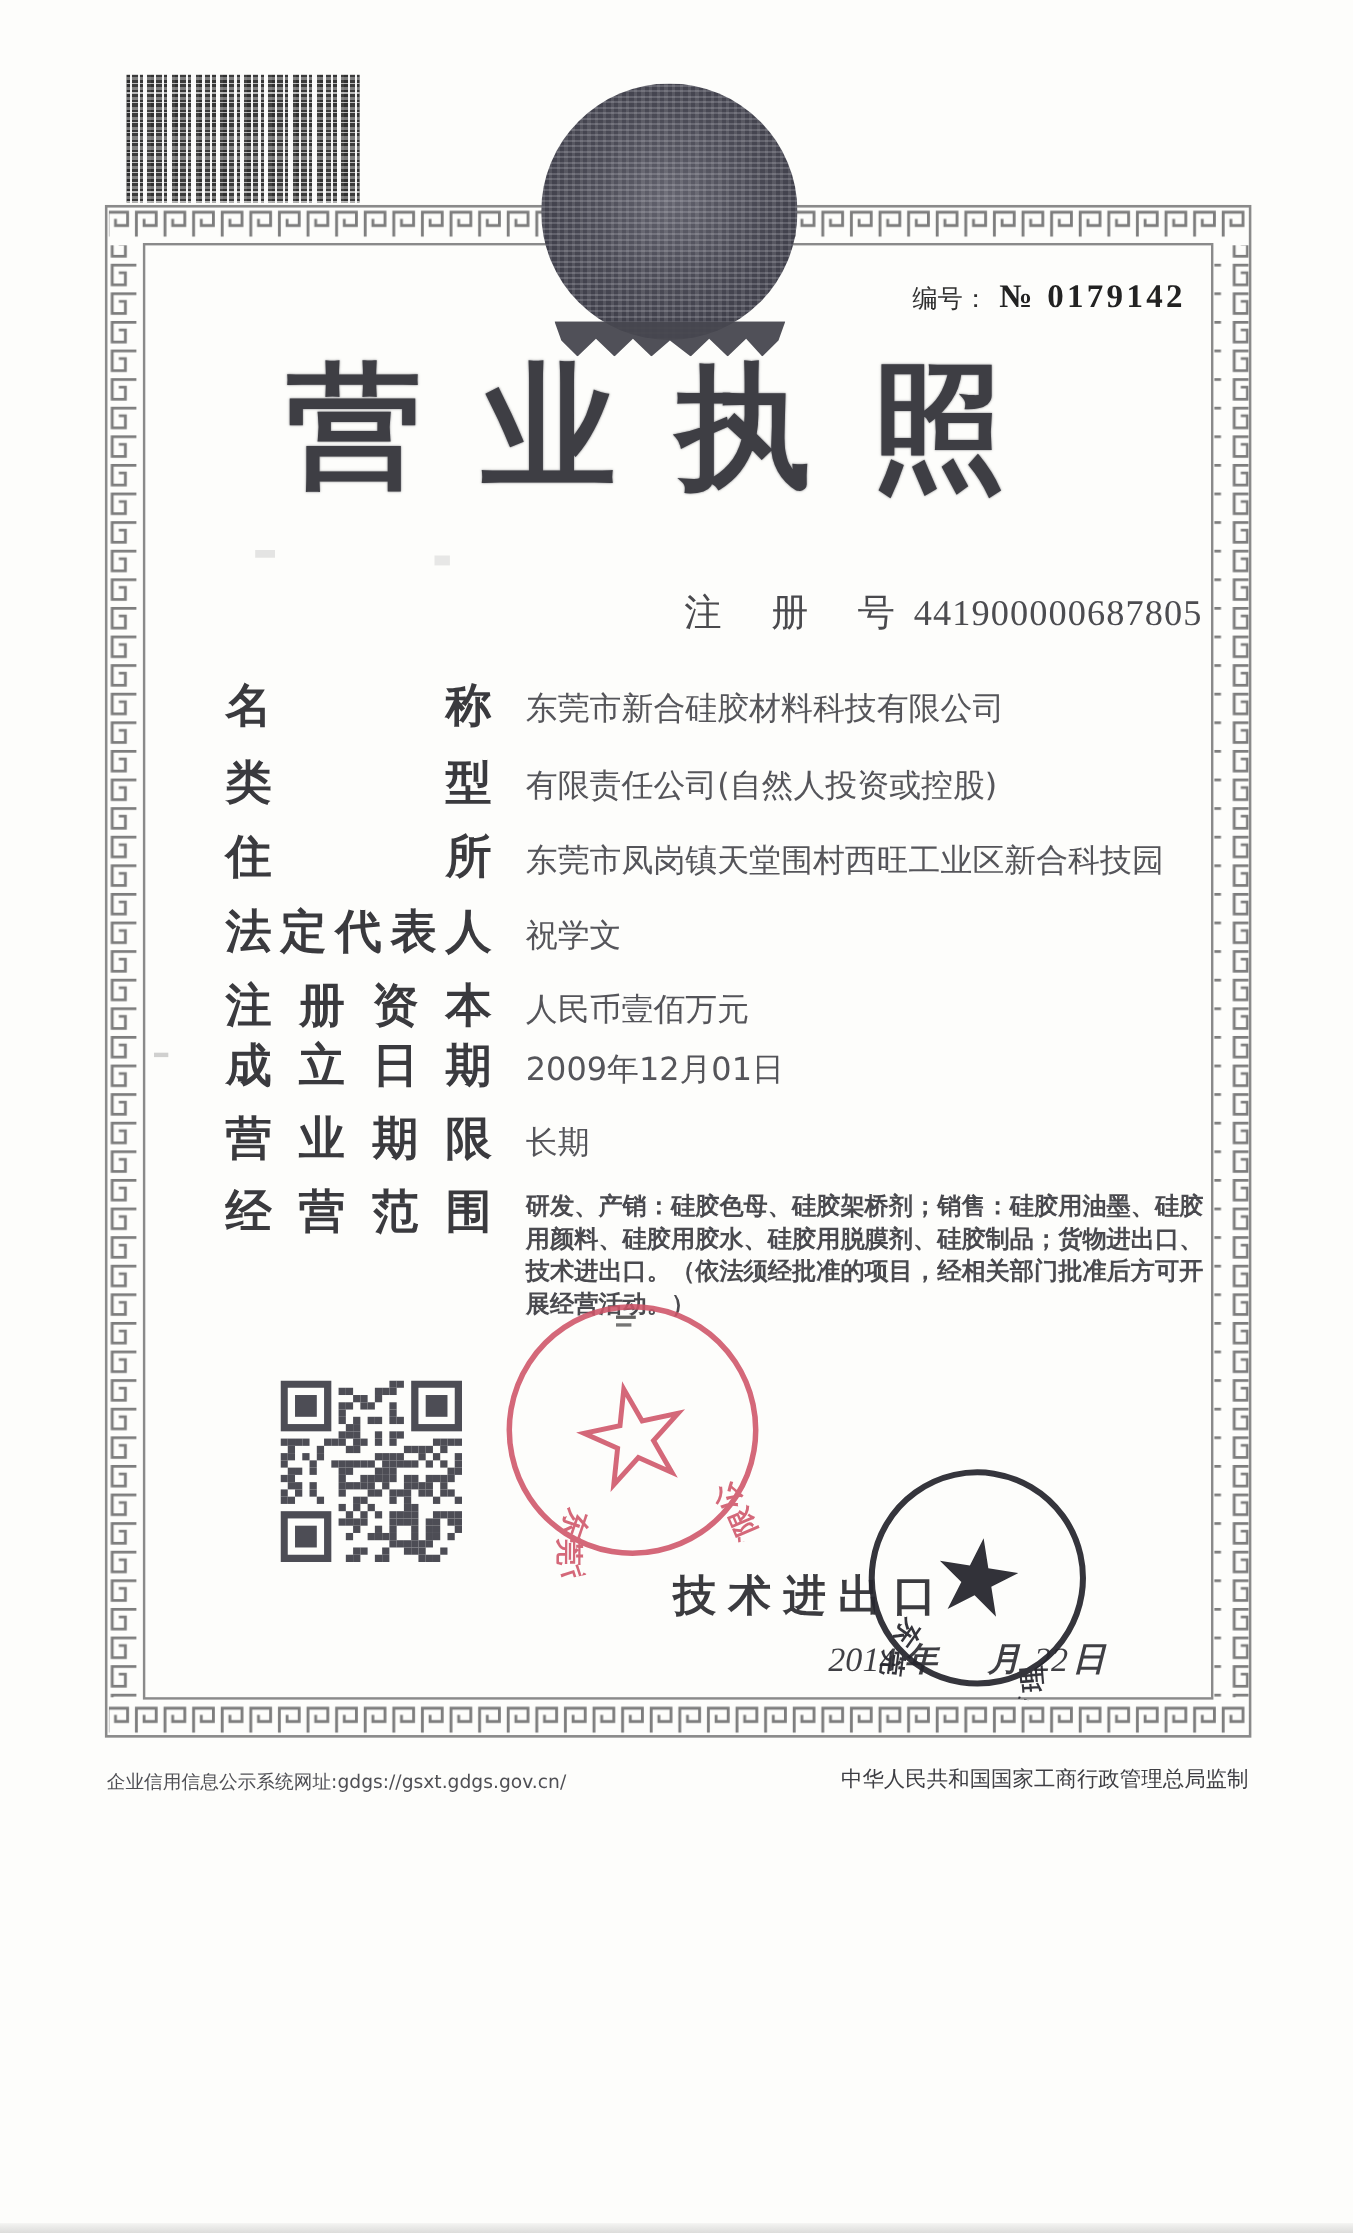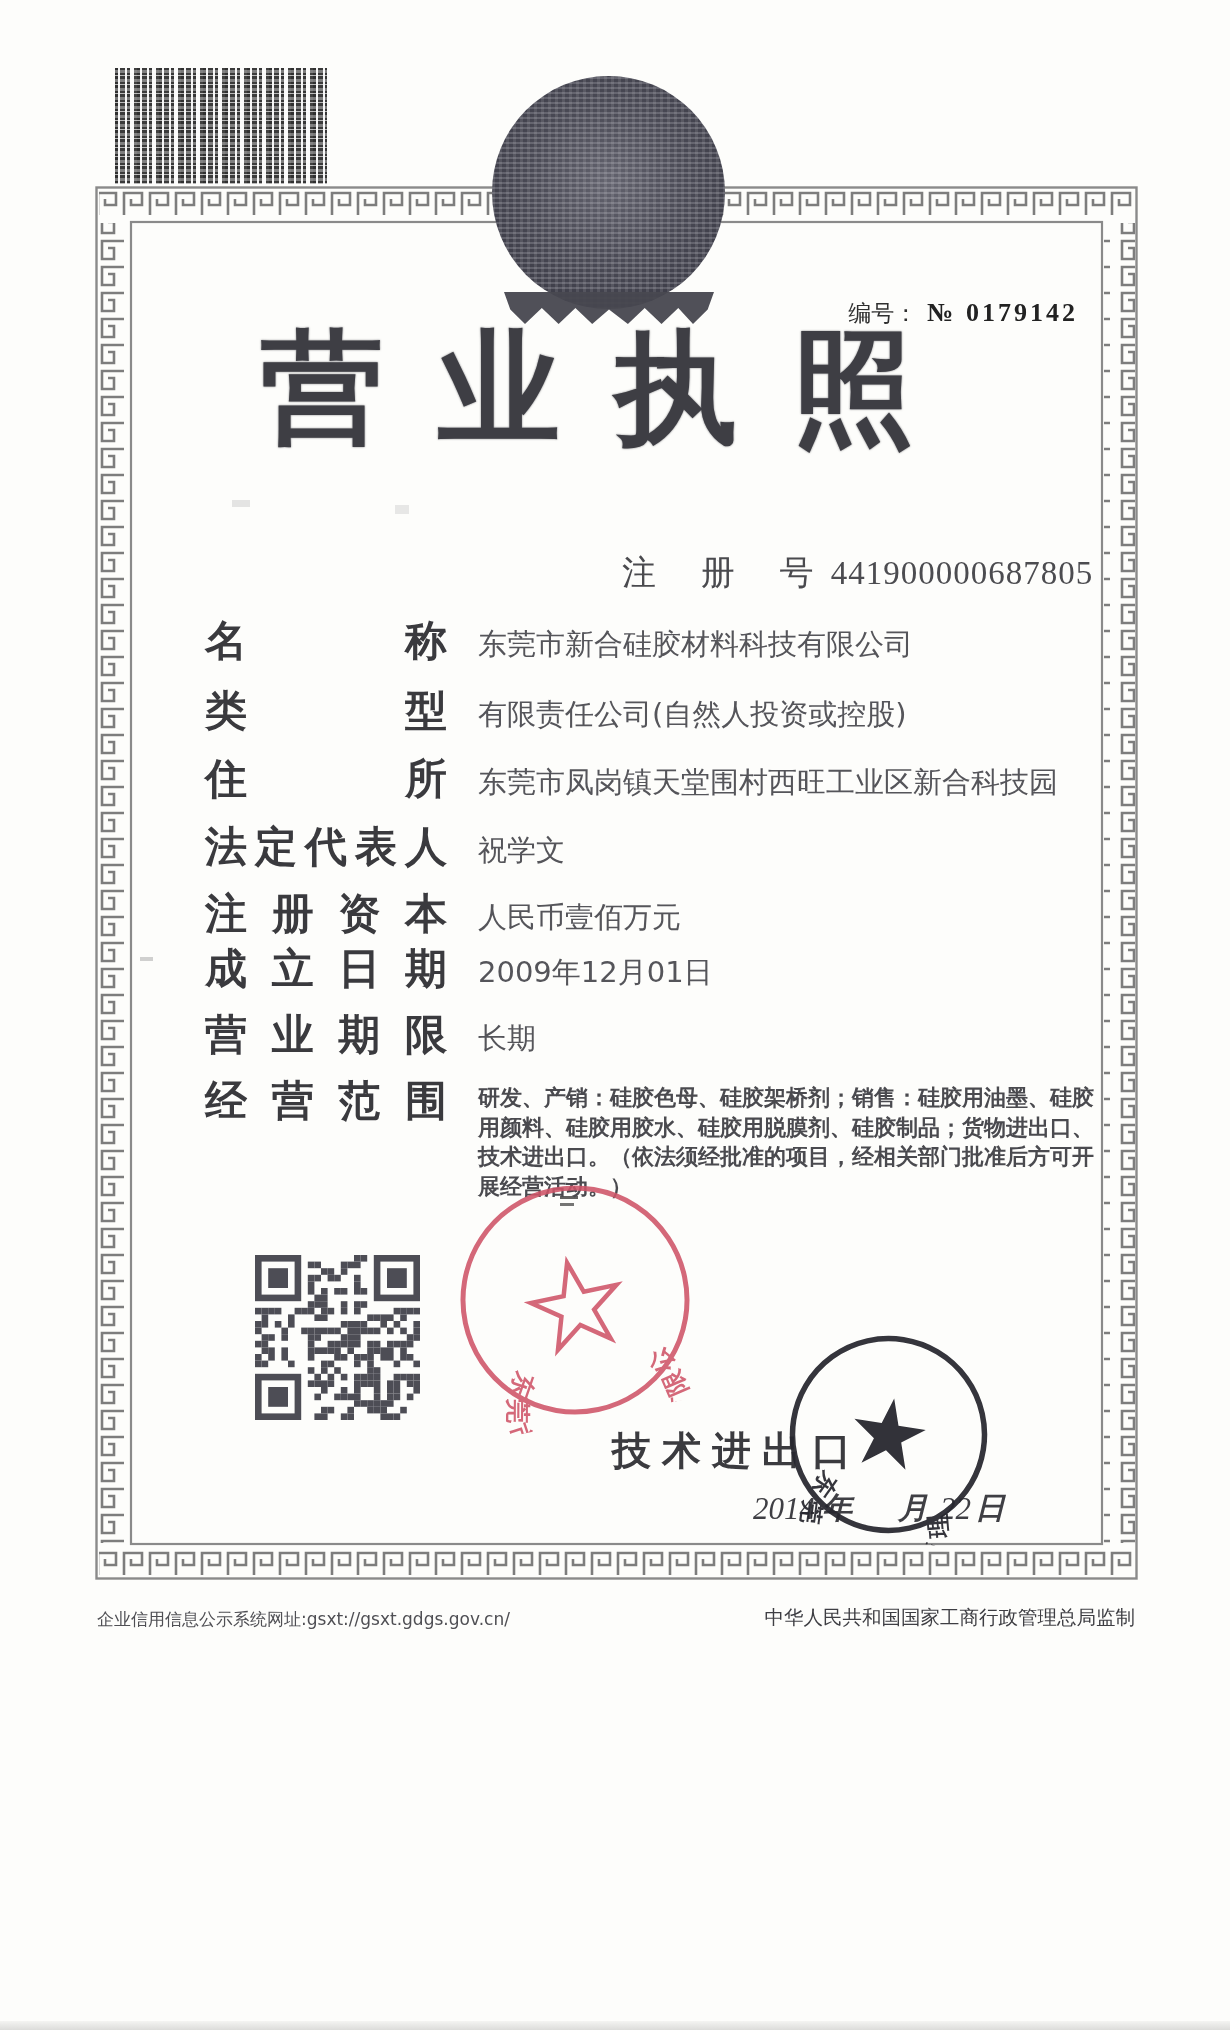--- a/index.html
+++ b/index.html
@@ -28,30 +28,30 @@
   .emblem-skirt{
     position:absolute;left:504px;top:292px;width:210px;height:32px;background:#47474f;z-index:3;
     clip-path:polygon(0 0,100% 0,97% 55%,90% 100%,83% 50%,75% 100%,67% 50%,59% 100%,50% 55%,42% 100%,34% 50%,26% 100%,18% 50%,10% 100%,3% 55%);
     opacity:.95;
   }
   
   .frame{position:absolute;left:95px;top:186px;z-index:1;}
   
   .serial{position:absolute;top:253px;right:152px;display:flex;align-items:baseline;gap:10px;z-index:4;text-align:center;}
   .serial .lab{font-size:23px;color:#2f2f2f;}
-  .serial .val{font-family:"Liberation Serif","DejaVu Serif",serif;font-weight:bold;font-size:26px;letter-spacing:3px;color:#222;margin-top:45px;}
+  .serial .val{font-family:"Liberation Serif","DejaVu Serif",serif;font-weight:bold;font-size:30px;letter-spacing:3px;color:#222;}
   
   .title{
     position:absolute;left:0;right:0;top:308px;text-align:center;z-index:4;
     font-size:122px;font-weight:900;letter-spacing:55px;
     color:#3e3e44;text-shadow:0 0 2px rgba(62,62,68,.75);
   }
   
   .regno{position:absolute;left:622px;top:534px;display:flex;align-items:baseline;z-index:4;}
-  .regno .lab{font-size:34px;letter-spacing:17px;color:#4a4a4e;font-weight:500;margin-top:16px;}
+  .regno .lab{font-size:34px;letter-spacing:17px;color:#4a4a4e;font-weight:500;}
   .regno .val{font-family:"Liberation Serif","DejaVu Serif",serif;font-size:33px;letter-spacing:1px;color:#4c4c50;}
   
   .rows{position:absolute;left:205px;top:0;width:910px;z-index:4;}
   .row{position:absolute;left:0;width:910px;}
   .row:nth-child(1){top:620px;} .row:nth-child(2){top:690px;}
   .row:nth-child(3){top:758px;} .row:nth-child(4){top:826px;}
   .row:nth-child(5){top:893px;} .row:nth-child(6){top:948px;}
   .row:nth-child(7){top:1014px;} .row:nth-child(8){top:1080px;}
   .row-label{
     position:absolute;left:0;width:242px;display:flex;justify-content:space-between;
@@ -437,21 +437,21 @@
 
 <div class="registrar" style="letter-spacing:11px;">技术进出口</div>
 <div class="dateline">
   <span class="num">2014</span>
   <span class="y-suf">年</span>
   <span class="m-suf">月</span>
   <span class="num day">22</span>
   <span class="d-suf">日</span>
 </div>
 
-<div class="footer-left">企业信用信息公示系统网址:gsxt://gsxt.gdgs.gov.cn/</div>
+<div class="footer-left">企业信用信息公示系统网址:gdgs://gsxt.gdgs.gov.cn/</div>
 <div class="footer-right">中华人民共和国国家工商行政管理总局监制</div>
 
 <div class="noise n1"></div>
 <div class="noise n2"></div>
 <div class="noise n3"></div>
 <div class="noise n4"></div>
 <div class="noise n5"></div>
 <div class="bottom-edge"></div>
 
 </body></html>

